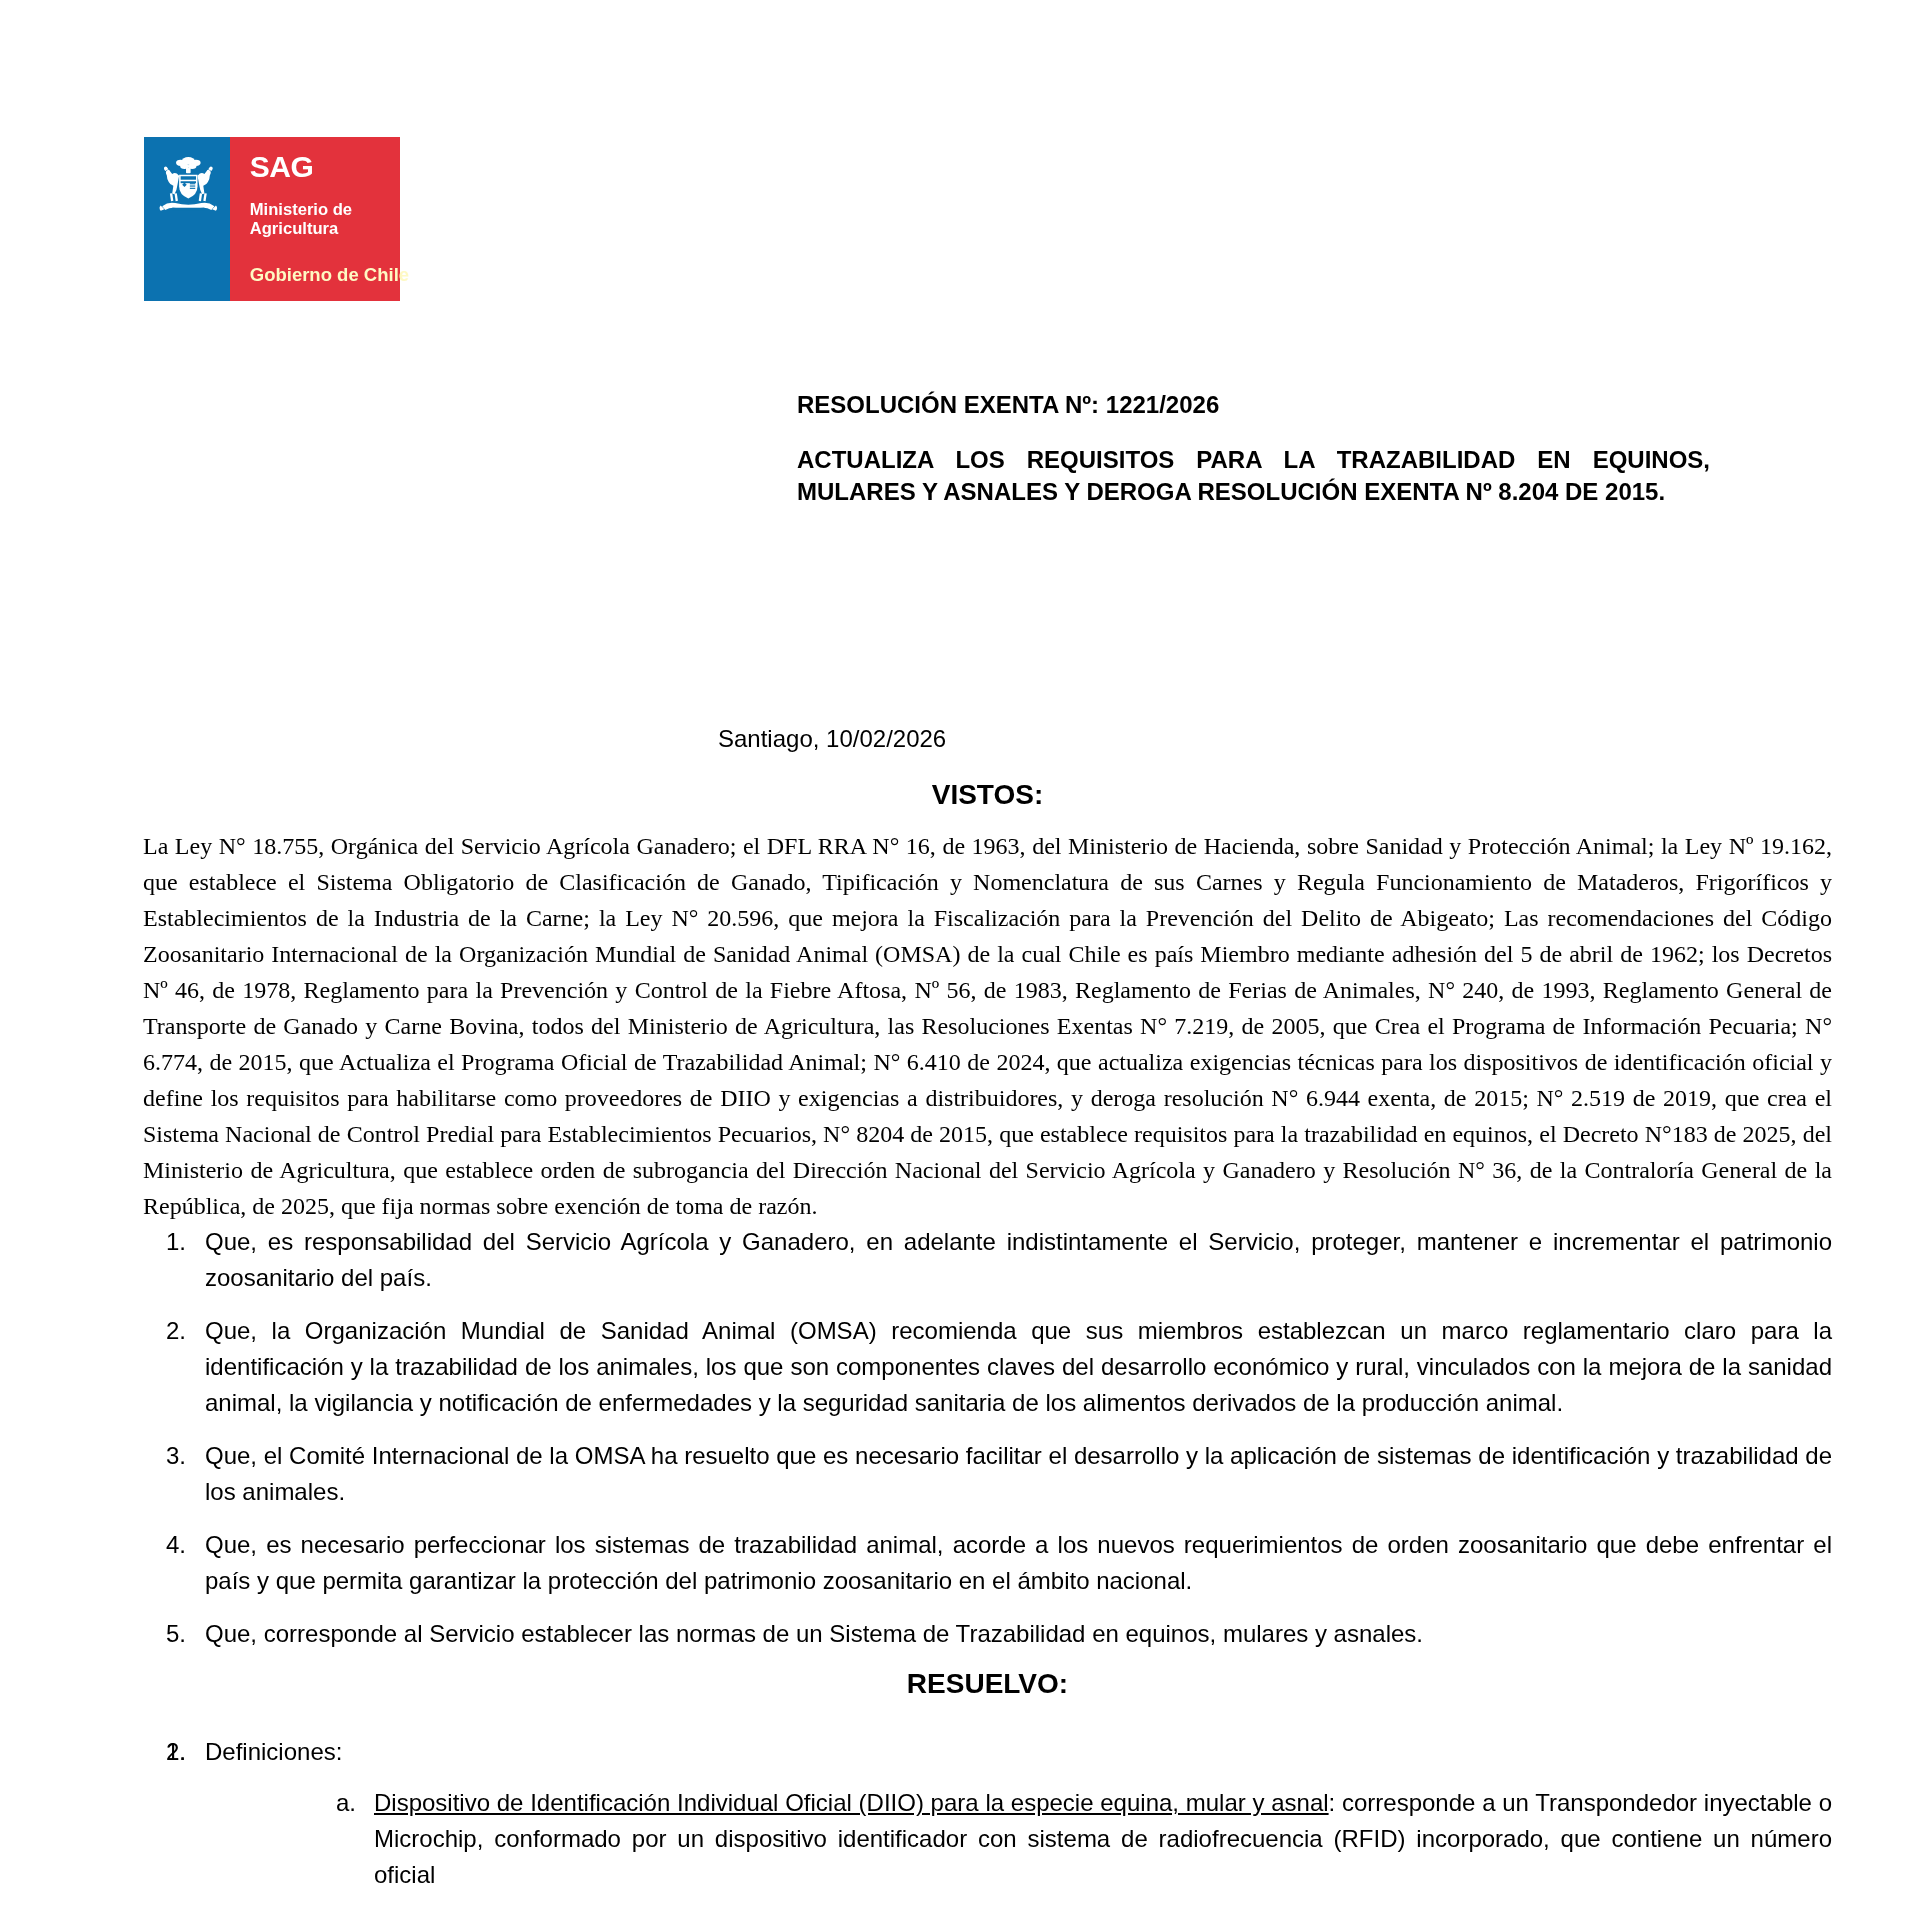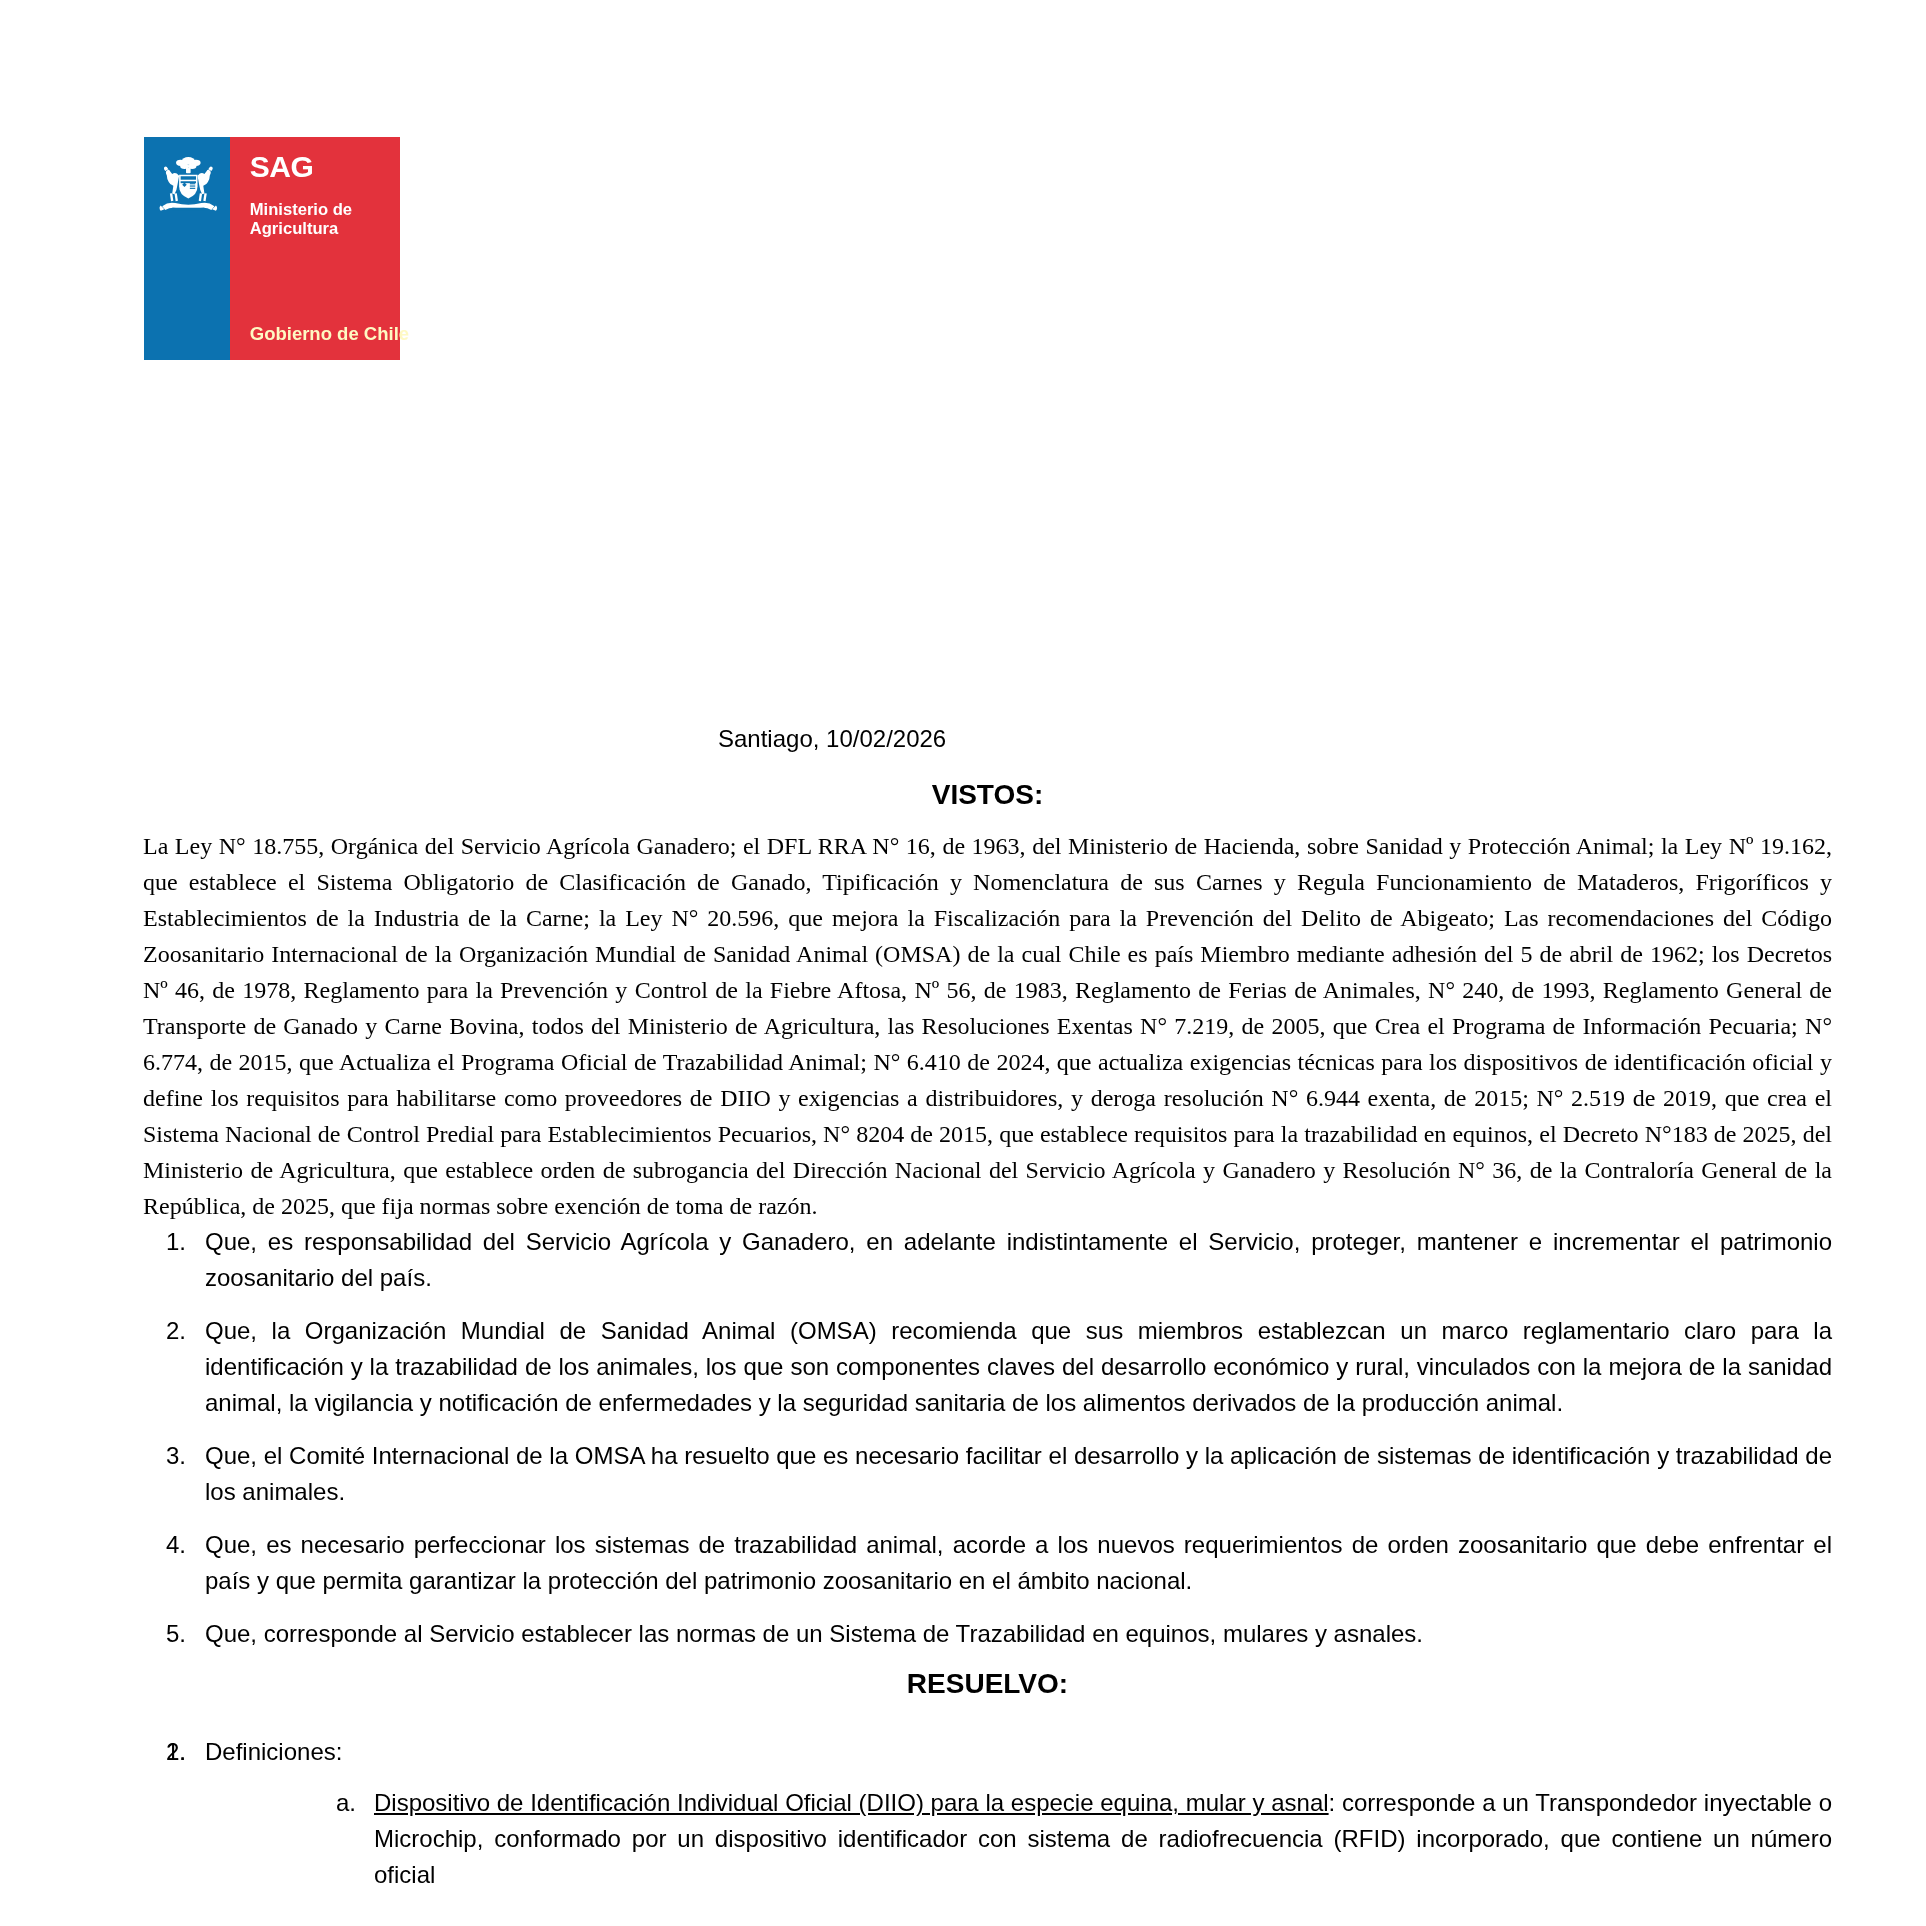--- a/index.html
+++ b/index.html
@@ -21,21 +21,21 @@
     overflow: hidden;
     box-sizing: border-box;
   }
 
   
   .logo {
     position: absolute;
     left: 144px;
     top: 137px;
     width: 256px;
-    height: 223px;
+    height: 164px;
     display: flex;
     flex-direction: row;
   }
   .logo-blue {
     width: 33.5%;
     background: #0c72b0;
     position: relative;
   }
   .logo-red {
     width: 66.5%;
@@ -229,20 +229,24 @@
         <div class="logo-sag">SAG</div>
         <div class="logo-min">
           <div>Ministerio de</div>
           <div>Agricultura</div>
         </div>
       </div>
       <div class="logo-gob">Gobierno de Chile</div>
     </div>
   </div>
 
+  <div class="title-block">
+    <p class="doc-number">RESOLUCIÓN EXENTA Nº: 1221/2026</p>
+    <p class="doc-subject">ACTUALIZA LOS REQUISITOS PARA LA TRAZABILIDAD EN EQUINOS, MULARES Y ASNALES Y DEROGA RESOLUCIÓN EXENTA Nº 8.204 DE 2015.</p>
+  </div>
 
   <div class="place-date">Santiago, 10/02/2026</div>
 
   <div class="content">
 
     <h2 class="section-head">VISTOS:</h2>
     <p class="para">La Ley N° 18.755, Orgánica del Servicio Agrícola Ganadero; el DFL RRA N° 16, de 1963, del Ministerio de Hacienda, sobre Sanidad y Protección Animal; la Ley Nº 19.162, que establece el Sistema Obligatorio de Clasificación de Ganado, Tipificación y Nomenclatura de sus Carnes y Regula Funcionamiento de Mataderos, Frigoríficos y Establecimientos de la Industria de la Carne; la Ley N° 20.596, que mejora la Fiscalización para la Prevención del Delito de Abigeato; Las recomendaciones del Código Zoosanitario Internacional de la Organización Mundial de Sanidad Animal (OMSA) de la cual Chile es país Miembro mediante adhesión del 5 de abril de 1962; los Decretos Nº 46, de 1978, Reglamento para la Prevención y Control de la Fiebre Aftosa, Nº 56, de 1983, Reglamento de Ferias de Animales, N° 240, de 1993, Reglamento General de Transporte de Ganado y Carne Bovina, todos del Ministerio de Agricultura, las Resoluciones Exentas N° 7.219, de 2005, que Crea el Programa de Información Pecuaria; N° 6.774, de 2015, que Actualiza el Programa Oficial de Trazabilidad Animal; N° 6.410 de 2024, que actualiza exigencias técnicas para los dispositivos de identificación oficial y define los requisitos para habilitarse como proveedores de DIIO y exigencias a distribuidores, y deroga resolución N° 6.944 exenta, de 2015; N° 2.519 de 2019, que crea el Sistema Nacional de Control Predial para Establecimientos Pecuarios, N° 8204 de 2015, que establece requisitos para la trazabilidad en equinos, el Decreto N°183 de 2025, del Ministerio de Agricultura, que establece orden de subrogancia  del Dirección Nacional del Servicio Agrícola y Ganadero y Resolución N° 36, de la Contraloría General de la República, de 2025, que fija normas sobre exención de toma de razón.</p>
 
     <ol class="numlist">
       <li>

